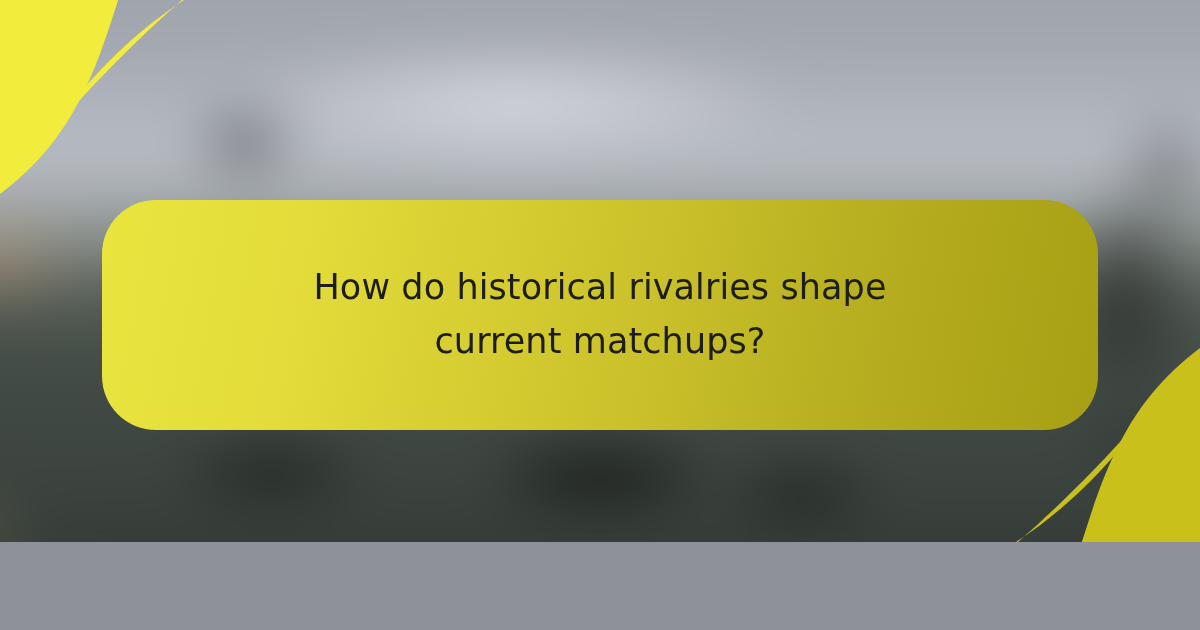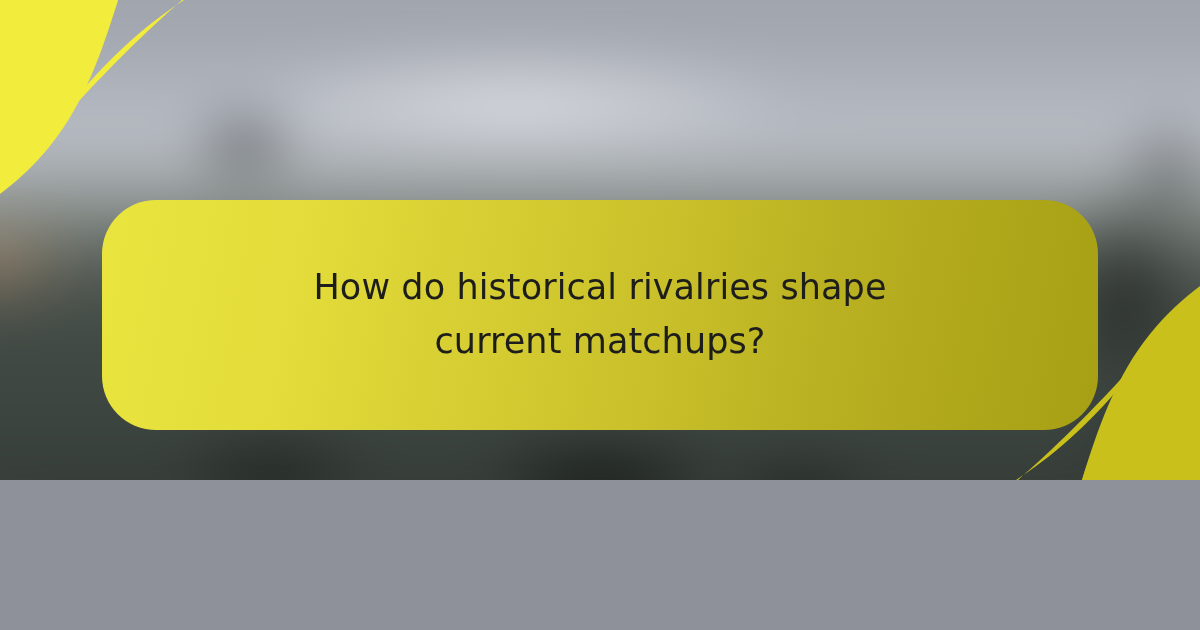--- a/index.html
+++ b/index.html
@@ -10,21 +10,21 @@
     overflow: hidden;
   }
   body {
     font-family: "DejaVu Sans", sans-serif;
     background: #8e9199;
   }
 
   #stage {
     position: relative;
     width: 1200px;
-    height: 480px;
+    height: 542px;
     overflow: hidden;
   }
 
   
   .bg-photo {
     position: absolute;
     inset: -40px;
     background:
       
       radial-gradient(ellipse 150px 38px at 640px 505px, rgba(8,10,8,0.88) 0%, rgba(8,10,8,0.55) 45%, rgba(8,10,8,0) 72%),

